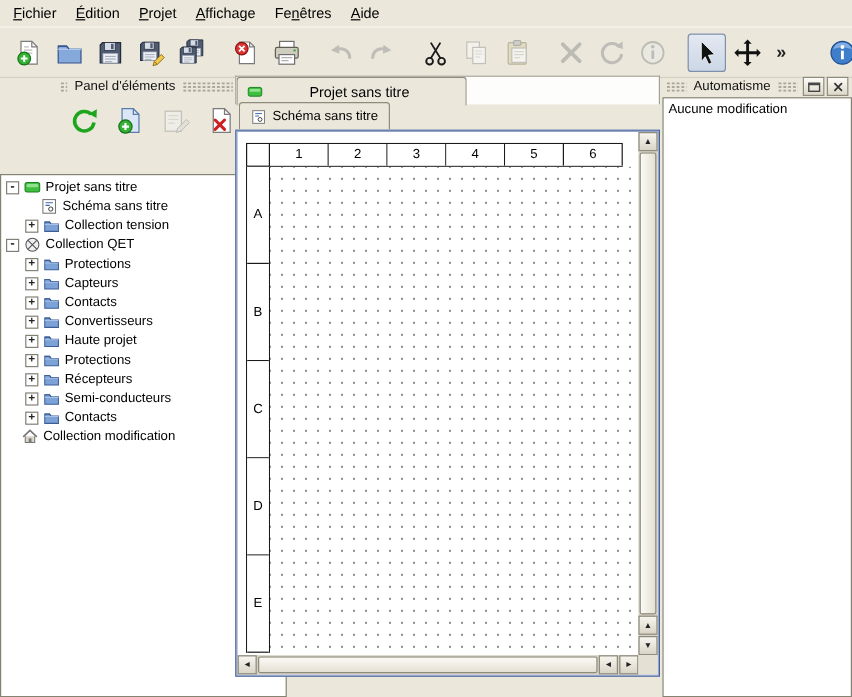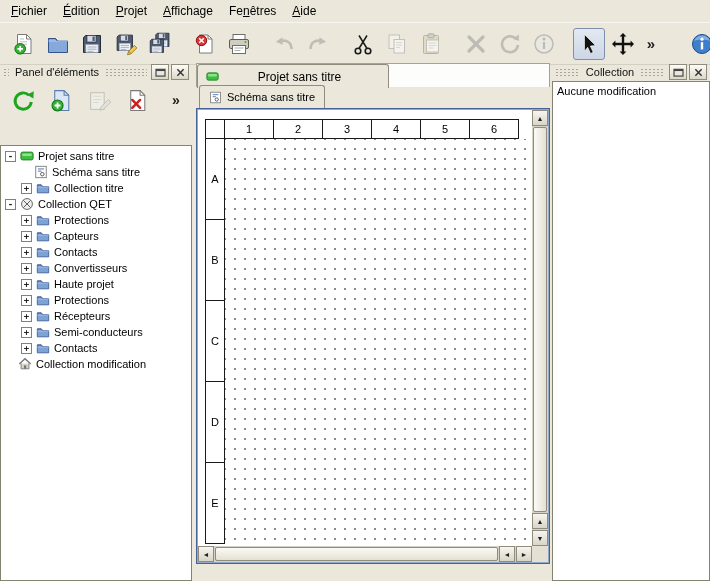--- a/index.html
+++ b/index.html
@@ -25,21 +25,21 @@
   
   .dock{position:absolute;}
   .dock-header{height:16px;display:flex;align-items:center;gap:4px;padding:1px 3px;}
   .dock-dots{flex:1;height:9px;background-image:radial-gradient(#a8a496 1px,transparent 1.2px);background-size:4px 3px;}
   .dock-dots.tiny{flex:0 0 6px;}
   .dock-title{font-size:11px;white-space:nowrap;padding:0 2px;color:#111;}
   .dock-btn{width:16px;height:14px;border:1px solid #8f8c7e;background:linear-gradient(#fcfbf7,#dcd8c9);display:flex;align-items:center;justify-content:center;flex:0 0 auto;}
   .dock-btn svg{width:11px;height:9px;}
 
   
-  #left-dock{left:0;top:63px;width:192px;height:518px;}
+  #left-dock{left:0;top:63px;width:192px;height:518px;padding-left:47px;}
   #lp-toolbar{height:38px;display:flex;align-items:center;gap:6px;padding:0 7px;}
   .lp-btn{width:30px;height:30px;display:flex;align-items:center;justify-content:center;border:1px solid transparent;border-radius:3px;}
   .lp-btn .ic svg{width:25px;height:25px;}
   .lp-btn.disabled{opacity:.5;}
   .lp-btn.chev{width:16px;margin-left:auto;font-size:14px;font-weight:bold;color:#222;}
   #filter-row{height:28px;display:flex;align-items:center;gap:5px;padding:0 6px;}
   #filter-clear{width:22px;height:20px;display:flex;align-items:center;justify-content:center;}
   #filter-clear svg{width:19px;height:17px;}
   #filter-label{font-size:12px;white-space:nowrap;}
   #filter-input{flex:1;height:19px;border:1px solid #848271;background:#fff;font:11px "Liberation Sans",sans-serif;padding:0 3px;min-width:0;}
@@ -368,21 +368,21 @@
         </div>
         <div class="tree-row" style="padding-left:20px">
           <span class="tw-exp">+</span>
           <span class="tw-icon">
             <svg viewBox="0 0 16 16">
               <path d="M1.5 13.5v-9H6l1.5 2h7v7z" fill="#7da2d8" stroke="#3d5d96"></path>
               <path d="M1.5 7h13" stroke="#a9c2e8"></path>
               <path d="M1.5 4.5H6l1.5 2" fill="none" stroke="#3d5d96"></path>
             </svg>
           </span>
-          <span class="tw-label">Collection titre</span>
+          <span class="tw-label">Collection tension</span>
         </div>
         <div class="tree-row" style="padding-left:4px">
           <span class="tw-exp">-</span>
           <span class="tw-icon">
             <svg viewBox="0 0 16 16">
               <circle cx="8" cy="8" r="6.2" fill="#f0f0f0" stroke="#555"></circle>
               <path d="M3.8 3.8l8.4 8.4M12.2 3.8L3.8 12.2" stroke="#555" stroke-width="1.1"></path>
             </svg>
           </span>
           <span class="tw-label">Collection QET</span>
@@ -556,21 +556,21 @@
       <div class="sb-thumb" id="hthumb"></div>
       <div class="sb-btn" style="right:17px;top:0;">◄</div>
       <div class="sb-btn" style="right:0;top:0;">►</div>
     </div>
     <div id="sb-corner"></div>
   </div>
 
   <div class="dock" id="right-dock">
     <div class="dock-header">
       <span class="dock-dots"></span>
-      <span class="dock-title">Collection</span>
+      <span class="dock-title">Automatisme</span>
       <span class="dock-dots"></span>
       <span id="rp-header-btns" style="display:flex;gap:2px;">
           <span class="dock-btn">
             <span>
               <svg viewBox="0 0 12 10">
                 <rect x="1" y="1.5" width="10" height="7.5" fill="none" stroke="#444" stroke-width="1.3"></rect>
                 <path d="M1 2.6h10" stroke="#444" stroke-width="1.6"></path>
               </svg>
             </span>
           </span>

